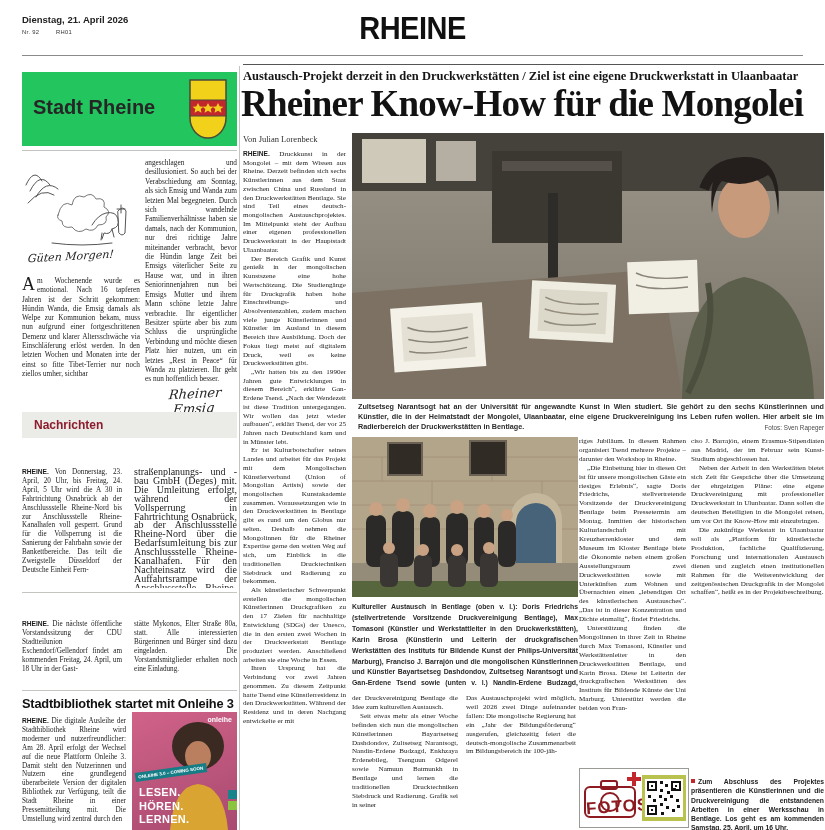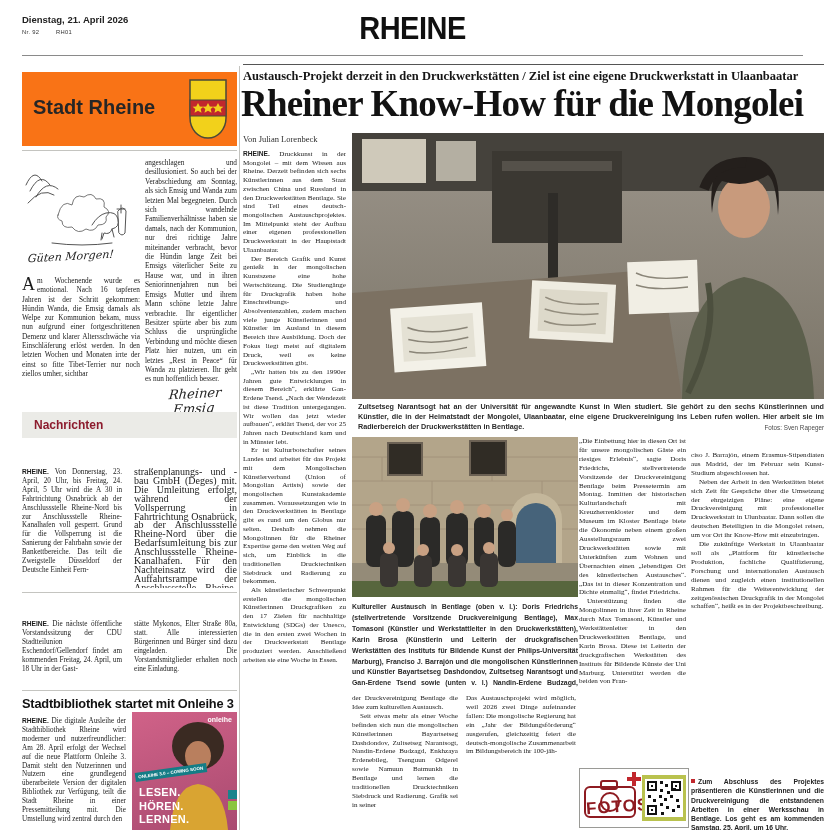--- a/index.html
+++ b/index.html
@@ -8,21 +8,21 @@
   .abs{position:absolute;}
   
   .date{font:bold 9.5px "Liberation Sans",sans-serif;color:#222;}
   .issue{font:5.8px "Liberation Sans",sans-serif;color:#333;letter-spacing:.3px;}
   .masthead{font:bold 29px "Liberation Sans",sans-serif;letter-spacing:-.5px;color:#101010;
             transform:scaleY(1.08);}
   .hrule{background:#8a8a8a;height:1px;}
   .hrule-light{background:#c4c4c0;height:1px;}
   .vrule{background:#c4c4c0;width:1px;}
   
-  .stadtbox{background:#f97316;}
+  .stadtbox{background:#22c55e;}
   .stadtbox-title{font:bold 20px "Liberation Sans",sans-serif;color:#262626;}
   .script{font-family:"DejaVu Serif",serif;font-style:italic;transform:skewX(-8deg) rotate(-3deg);
           color:#222;}
   
   .jcol{font:7.1px/8.8px "Liberation Serif",serif;text-align:justify;color:#1b1b1b;overflow:hidden;}
   .jcol p{margin:0;}
   .jcol p + p{text-indent:8px;}
   .jcol b, .lead{font-family:"Liberation Sans",sans-serif;font-size:6.6px;font-weight:bold;}
   .dropcap{float:left;font-size:18px;line-height:16px;padding-right:2px;font-family:"Liberation Serif",serif;}
   
@@ -185,20 +185,21 @@
   </svg>
   <div class="abs caption" style="left:358px;top:402px;width:466px;">Zultsetseg Narantsogt hat an der Universität für angewandte Kunst in Wien studiert. Sie gehört zu den sechs Künstlerinnen und Künstler, die in der Heimatstadt der Mongolei, Ulaanbaatar, eine eigene Druckvereinigung ins Leben rufen wollen. Hier arbeit sie im Radierbereich der Druckwerkstätten in Bentlage.</div>
   <div class="abs credit" style="left:700px;top:424px;width:124px;">Fotos: Sven Rapeger</div>
 
   <div class="abs jcol" style="left:243px;top:150px;width:103px;height:679px;line-height:8.72px;">
       <p><b>RHEINE. </b>Druckkunst in der Mongolei – mit dem Wissen aus Rheine. Derzeit befinden sich sechs Künstlerinnen aus dem Staat zwischen China und Russland in den Druckwerkstätten Bentlage. Sie sind Teil eines deutsch-mongolischen Austauschprojektes. Im Mittelpunkt steht der Aufbau einer eigenen professionellen Druckwerkstatt in der Hauptstadt Ulaanbaatar.</p>
       <p>Der Bereich Grafik und Kunst genießt in der mongolischen Kunstszene eine hohe Wertschätzung. Die Studiengänge für Druckgrafik haben hohe Einschreibungs- und Absolventenzahlen, zudem machen viele junge Künstlerinnen und Künstler im Ausland in diesem Bereich ihre Ausbildung. Doch der Fokus liegt meist auf digitalem Druck, weil es keine Druckwerkstätten gibt.</p>
       <p>„Wir hatten bis zu den 1990er Jahren gute Entwicklungen in diesem Bereich“, erklärte Gan-Erdene Tsend. „Nach der Wendezeit ist diese Tradition untergegangen. Wir wollen das jetzt wieder aufbauen“, erklärt Tsend, der vor 25 Jahren nach Deutschland kam und in Münster lebt.</p>
       <p>Er ist Kulturbotschafter seines Landes und arbeitet für das Projekt mit dem Mongolischen Künstlerverband (Union of Mongolian Artists) sowie der mongolischen Kunstakademie zusammen. Voraussetzungen wie in den Druckwerkstätten in Bentlage gibt es rund um den Globus nur selten. Deshalb nehmen die Mongolinnen für die Rheiner Expertise gerne den weiten Weg auf sich, um Einblick in die traditionellen Drucktechniken Siebdruck und Radierung zu bekommen.</p>
       <p>Als künstlerischer Schwerpunkt erstellen die mongolischen Künstlerinnen Druckgrafiken zu den 17 Zielen für nachhaltige Entwicklung (SDGs) der Unesco, die in den ersten zwei Wochen in der Druckwerkstatt Bentlage produziert werden. Anschließend arbeiten sie eine Woche in Essen.</p>
+      <p>Ihren Ursprung hat die Verbindung vor zwei Jahren genommen. Zu diesem Zeitpunkt hatte Tsend eine Künstlerresidenz in den Druckwerkstätten. Während der Residenz und in deren Nachgang entwickelte er mit</p>
     </div>
 
   <svg class="abs" style="left:352px;top:437px;" width="226" height="160" viewBox="0 0 226 160">
     <rect width="226" height="160" fill="#b3a58a"></rect>
     <g stroke="#a2927a" stroke-width="1">
       <path d="M0,20 h226 M0,44 h226 M0,68 h226 M0,92 h226"></path>
       <path d="M30,20 v24 M80,44 v24 M140,20 v24 M190,44 v24"></path>
     </g>
     <rect x="36" y="6" width="34" height="32" fill="#302c25" stroke="#6b6154" stroke-width="2"></rect>
     <rect x="118" y="4" width="36" height="34" fill="#302c25" stroke="#6b6154" stroke-width="2"></rect>
@@ -240,24 +241,25 @@
   <div class="abs caption2" style="left:352px;top:602px;width:226px;height:87px;">Kultureller Austausch in Bentlage (oben v. l.): Doris Friedrichs (stellvertretende Vorsitzende Druckvereinigung Bentlage), Max Tomasoni (Künstler und Werkstattleiter in den Druckwerkstätten), Karin Brosa (Künstlerin und Leiterin der druckgrafischen Werkstätten des Instituts für Bildende Kunst der Philips-Universität Marburg), Franciso J. Barrajón und die mongolischen Künstlerinnen und Künstler Bayartsetseg Dashdondov, Zultsetseg Narantsogt und Gan-Erdene Tsend sowie (unten v. l.) Nandin-Erdene Budzagd, Enkhzaya Erdenebileg, Tsenguun Odgerel und Namuun Batmunkh.</div>
 
   <div class="abs jcol" style="left:352px;top:694px;width:106px;height:136px;line-height:8.9px;">
       <p>der Druckvereinigung Bentlage die Idee zum kulturellen Austausch.</p>
       <p>Seit etwas mehr als einer Woche befinden sich nun die mongolischen Künstlerinnen Bayartsetseg Dashdondov, Zultsetseg Narantsogt, Nandin-Erdene Budzagd, Enkhzaya Erdenebileg, Tsenguun Odgerel sowie Namuun Batmunkh in Bentlage und lernen die traditionellen Drucktechniken Siebdruck und Radierung. Grafik sei in seiner</p>
     </div>
   <div class="abs jcol" style="left:466px;top:694px;width:110px;height:136px;line-height:8.9px;">
       <p>Das Austauschprojekt wird möglich, weil 2026 zwei Dinge aufeinander fallen: Die mongolische Regierung hat ein „Jahr der Bildungsförderung“ ausgerufen, gleichzeitig feiert die deutsch-mongolische Zusammenarbeit im Bildungsbereich ihr 100-jäh-</p>
     </div>
   <div class="abs jcol" style="left:579px;top:437px;width:107px;height:326px;line-height:8.9px;">
+      <p>riges Jubiläum. In diesem Rahmen organisiert Tsend mehrere Projekte – darunter den Workshop in Rheine.</p>
       <p>„Die Einbettung hier in diesen Ort ist für unsere mongolischen Gäste ein riesiges Erlebnis“, sagte Doris Friedrichs, stellvertretende Vorsitzende der Druckvereinigung Bentlage beim Pressetermin am Montag. Inmitten der historischen Kulturlandschaft mit Kreuzherrenkloster und dem Museum im Kloster Bentlage biete die Ökonomie neben einem großen Ausstellungsraum zwei Druckwerkstätten sowie mit Unterkünften zum Wohnen und Übernachten einen „lebendigen Ort des künstlerischen Austausches“. „Das ist in dieser Konzentration und Dichte einmalig“, findet Friedrichs.</p>
       <p>Unterstützung finden die Mongolinnen in ihrer Zeit in Rheine durch Max Tomasoni, Künstler und Werkstättenleiter in den Druckwerkstätten Bentlage, und Karin Brosa. Diese ist Leiterin der druckgrafischen Werkstätten des Instituts für Bildende Künste der Uni Marburg. Unterstützt werden die beiden von Fran-</p>
     </div>
-  <div class="abs jcol" style="left:691px;top:451px;width:133px;height:338px;line-height:8.9px;">
+  <div class="abs jcol" style="left:691px;top:437px;width:133px;height:338px;line-height:8.9px;">
       <p>ciso J. Barrajón, einem Erasmus-Stipendiaten aus Madrid, der im Februar sein Kunst-Studium abgeschlossen hat.</p>
       <p>Neben der Arbeit in den Werkstätten bietet sich Zeit für Gespräche über die Umsetzung der ehrgeizigen Pläne: eine eigene Druckvereinigung mit professioneller Druckwerkstatt in Ulunbaatar. Dann sollen die deutschen Beteiligten in die Mongolei reisen, um vor Ort ihr Know-How mit einzubringen.</p>
       <p>Die zukünftige Werkstatt in Ulaanbaatar soll als „Plattform für künstlerische Produktion, fachliche Qualifizierung, Forschung und internationalen Austausch dienen und zugleich einen institutionellen Rahmen für die Weiterentwicklung der zeitgenössischen Druckgrafik in der Mongolei schaffen“, heißt es in der Projektbeschreibung.</p>
     </div>
   <p class="abs service" style="left:691px;top:777px;width:133px;"><span class="bullet"></span><span>Zum Abschluss des Projektes präsentieren die Künstlerinnen und die Druckvereinigung die entstandenen Arbeiten in einer Werksschau in Bentlage. Los geht es am kommenden Samstag, 25. April, um 16 Uhr.</span></p>
 
   <div class="abs fotosbox" style="left:579px;top:768px;width:108px;height:58px;">
     <svg class="abs" style="left:3px;top:8px;" width="56" height="44" viewBox="0 0 56 44">
       <rect x="2" y="10" width="50" height="30" rx="5" fill="none" stroke="#8e1b21" stroke-width="2"></rect>
       <rect x="18" y="4" width="16" height="8" rx="2" fill="none" stroke="#8e1b21" stroke-width="2"></rect>

